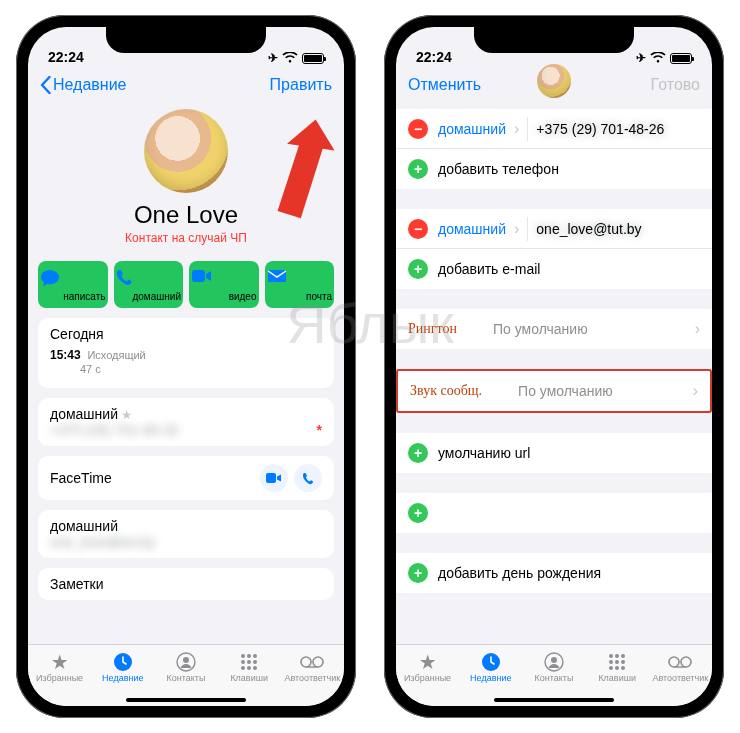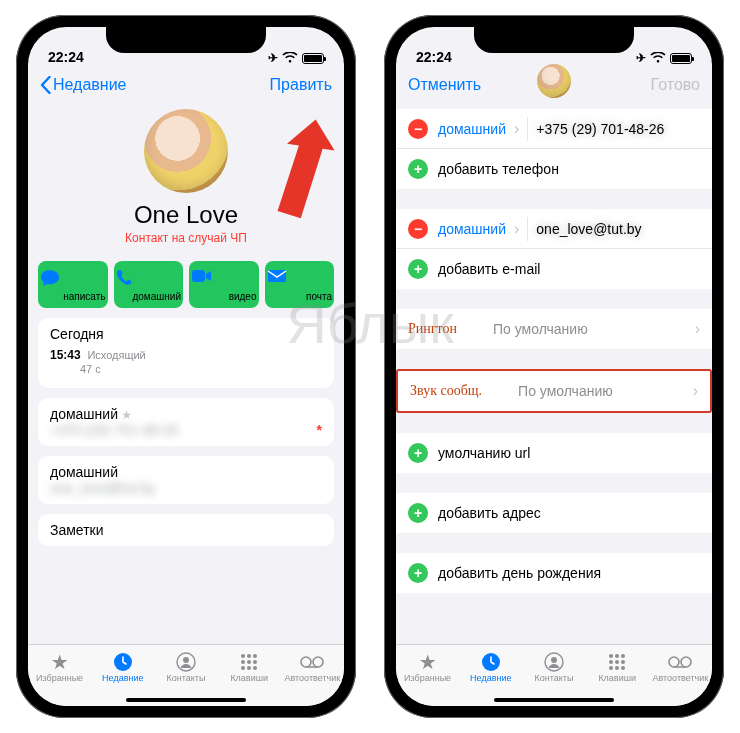--- a/index.html
+++ b/index.html
@@ -260,20 +260,36 @@
           <span class="small" style="padding-left:30px;">47 с</span>
         </div>
       </div>
 
       <div class="card">
         <div class="starred">домашний</div>
         <span class="blur">+375 (29) 701-48-26</span>
         <span class="asterisk">*</span>
       </div>
 
+      <div class="card ft-row">
+        <span>FaceTime</span>
+        <div class="ft-icons">
+          <div class="circ-btn">
+            <svg width="16" height="10" viewBox="0 0 16 10">
+                <rect x="0" y="0" width="10" height="10" rx="2" fill="#007aff"></rect>
+                <path d="M11 3.5l4-2v7l-4-2z" fill="#007aff"></path>
+              </svg>
+          </div>
+          <div class="circ-btn">
+            <svg width="13" height="13" viewBox="0 0 13 13">
+                <path d="M3 1c.7 0 1.5 1.5 1.8 2.2s-.4 1.4-.7 1.8S5 8 6.5 9s2-.4 2.4-.7 2.2 1.1 2.2 1.8-1.5 2.2-3 2.2S1 7.5 1 4 2.3 1 3 1z" fill="#007aff"></path>
+              </svg>
+          </div>
+        </div>
+      </div>
 
       <div class="card">
         <div>домашний</div>
         <span class="blur">one_love@tut.by</span>
       </div>
 
       <div class="card">
         <span>Заметки</span>
       </div>
 
@@ -415,21 +431,20 @@
         <div class="group">
           <div class="erow">
             <div class="bubble bub-green">+</div>
             <span class="val">умолчанию url</span>
           </div>
         </div>
 
         <div class="group">
           <div class="erow">
             <div class="bubble bub-green">+</div>
-            <span class="val">добавить адрес</span>
           </div>
         </div>
 
         <div class="group">
           <div class="erow">
             <div class="bubble bub-green">+</div>
             <span class="val">добавить день рождения</span>
           </div>
         </div>
       </div>

